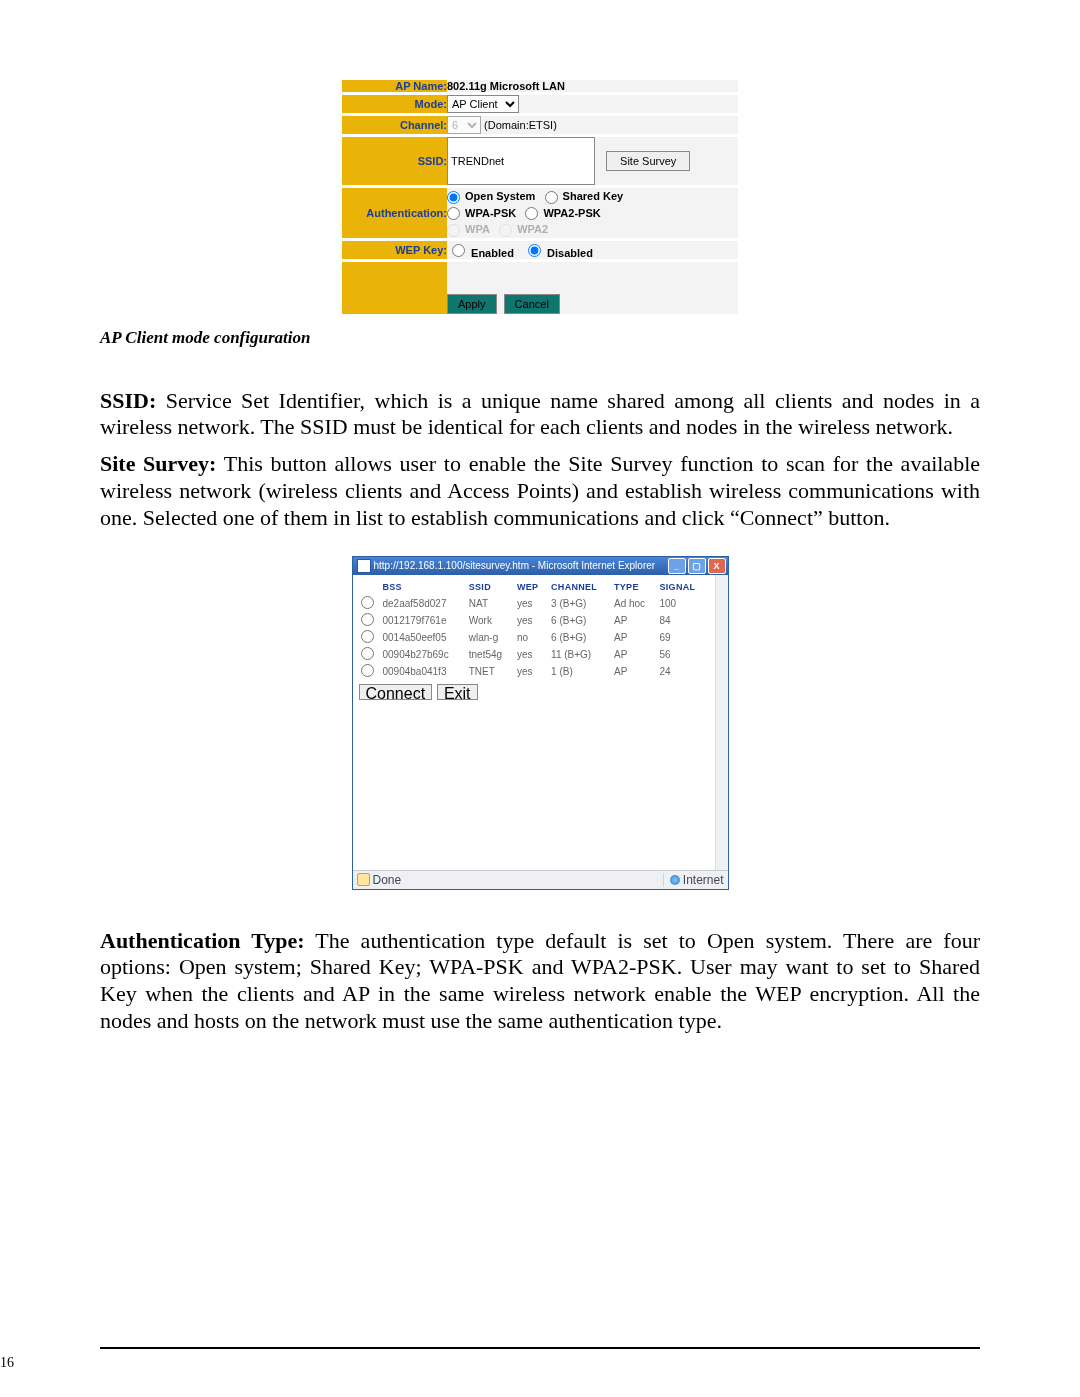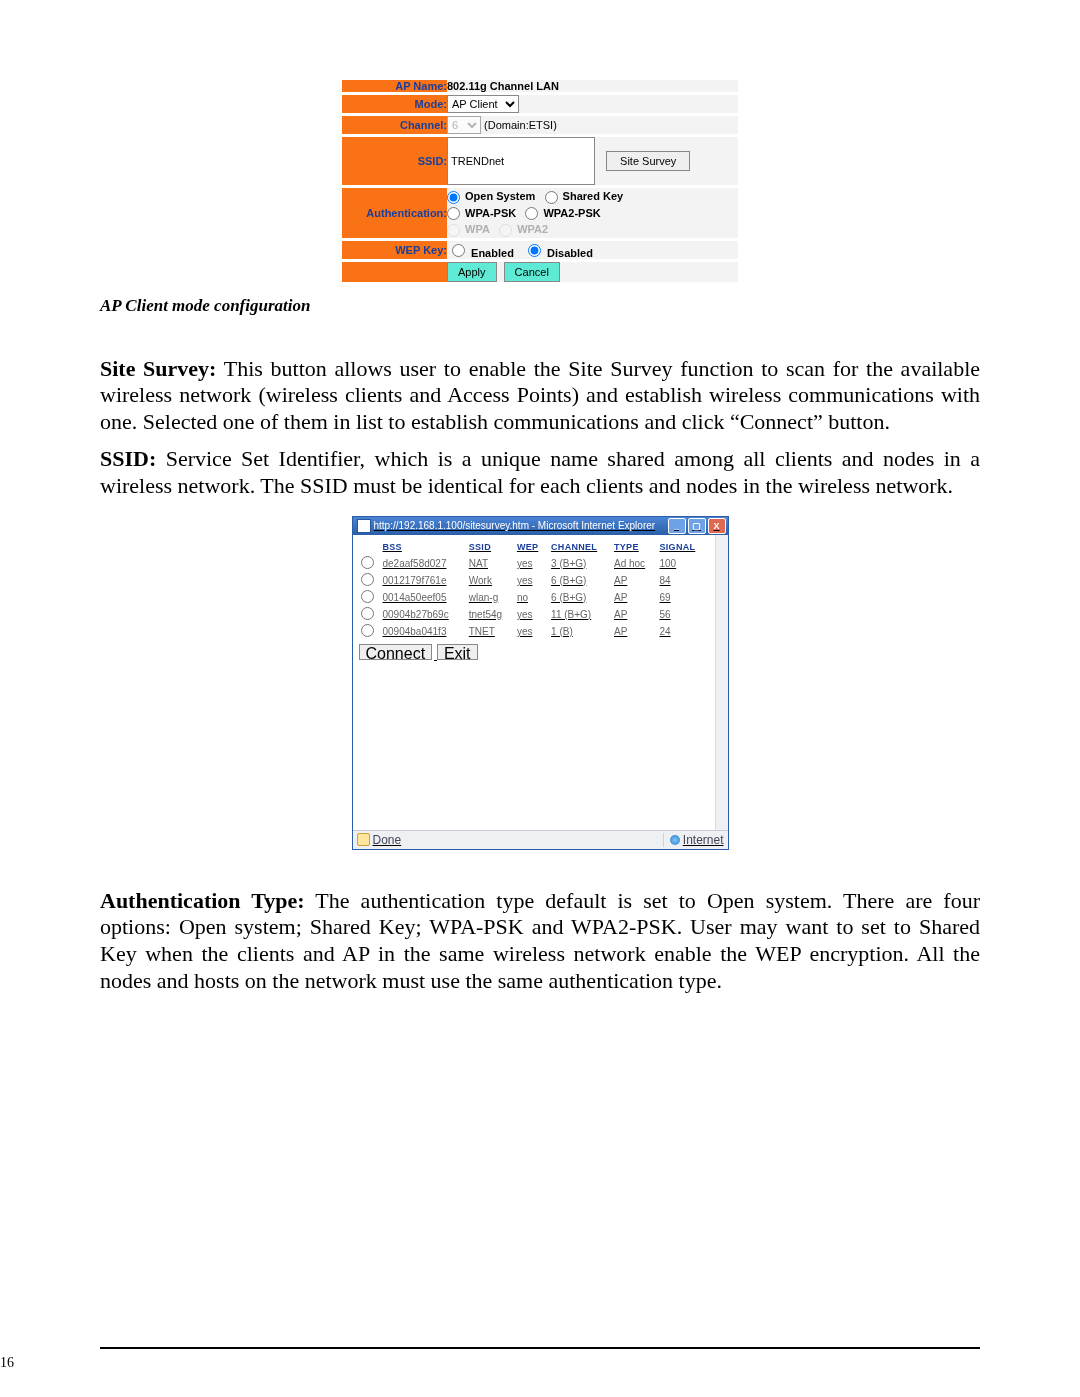--- a/index.html
+++ b/index.html
@@ -26,21 +26,21 @@
     color: #000;
     border-collapse: collapse;
   }
   .config-panel td {
     padding: 0;
     vertical-align: middle;
   }
   .cfg-row { }
   .cfg-label {
     width: 105px;
-    background: #f97316;
+    background: #eab308;
     color: #1a3e99;
     font-weight: bold;
     text-align: right;
     padding: 6px 4px 6px 4px;
     font-size: 11px;
   }
   .cfg-field {
     background: #f3f3f3;
     padding: 6px 6px;
     font-size: 11px;
@@ -76,26 +76,27 @@
     background: #efefef;
     padding: 1px 13px;
     height: 20px;
   }
   .cfg-buttons {
     background: #f3f3f3;
     padding: 8px 6px;
   }
   .cfg-buttons button {
     border: 1px solid #888;
-    background: #5eead4;
+    background: #0f766e;
     padding: 1px 10px;
     height: 20px;
     font-size: 11px;
     font-family: Arial, Helvetica, sans-serif;
     margin-right: 4px;
+    margin-top: 32px;
   }
   .radio-row { display: inline; white-space: nowrap; }
   .radio-row input[type=radio] { vertical-align: middle; margin: 0 2px 0 0; }
   .radio-dim { color: #b0b0b0; }
   .radio-dim input[type=radio] { filter: opacity(.5); }
 
   .caption {
     font-style: italic;
     font-weight: bold;
     font-family: "Times New Roman", Times, serif;
@@ -108,26 +109,25 @@
     font-size: 22px;
     line-height: 1.22;
     text-align: justify;
     margin: 0 0 10px 0;
   }
   .para b { font-weight: bold; }
 
   
   .ie-window {
     width: 375px;
-    margin: 16px auto 0 auto;
+    margin: 24px auto 0 auto;
     font-family: Tahoma, Arial, sans-serif;
     font-size: 10px;
     border: 1px solid #2a5fa8;
     background: #1d4ed8;
-    text-decoration: underline;
   }
   .ie-titlebar {
     height: 18px;
     background: linear-gradient(#4b84d6, #2a5fa8);
     color: #fff;
     display: flex;
     align-items: center;
     padding: 0 2px 0 4px;
     font-size: 10px;
   }
@@ -233,21 +233,21 @@
 </style>
 </head>
 <body>
 
 <div class="page">
 
   <table class="config-panel">
     <tbody>
         <tr class="cfg-row">
       <td class="cfg-label">AP Name:</td>
-      <td class="cfg-field"><b>802.11g Channel LAN</b></td>
+      <td class="cfg-field"><b>802.11g Microsoft LAN</b></td>
     </tr>
     <tr class="cfg-sep">
           <td></td>
           <td></td>
         </tr>
     <tr class="cfg-row">
       <td class="cfg-label">Mode:</td>
       <td class="cfg-field">
         <select style="width:72px;">
           <option>AP Client</option>
@@ -324,25 +324,25 @@
         <button>Apply</button>
         <button>Cancel</button>
       </td>
     </tr>
   </tbody>
     </table>
 
   <div class="caption">AP Client mode configuration</div>
 
   <p class="para">
+    <b>SSID:</b><span> Service Set Identifier, which is a unique name shared among all clients and nodes in a wireless network. The SSID must be identical for each clients and nodes in the wireless network.</span>
+  </p>
+
+  <p class="para">
     <b>Site Survey:</b><span> This button allows user to enable the Site Survey function to scan for the available wireless network (wireless clients and Access Points) and establish wireless communications with one. Selected one of them in list to establish communications and click “Connect” button.</span>
-  </p>
-
-  <p class="para">
-    <b>SSID:</b><span> Service Set Identifier, which is a unique name shared among all clients and nodes in a wireless network. The SSID must be identical for each clients and nodes in the wireless network.</span>
   </p>
 
   <div class="ie-window">
     <div class="ie-titlebar">
       <span class="t-icon"></span>
       <span class="t-text">http://192.168.1.100/sitesurvey.htm - Microsoft Internet Explorer</span>
       <span class="ie-tbtn">_</span>
       <span class="ie-tbtn">▢</span>
       <span class="ie-tbtn close">X</span>
     </div>

